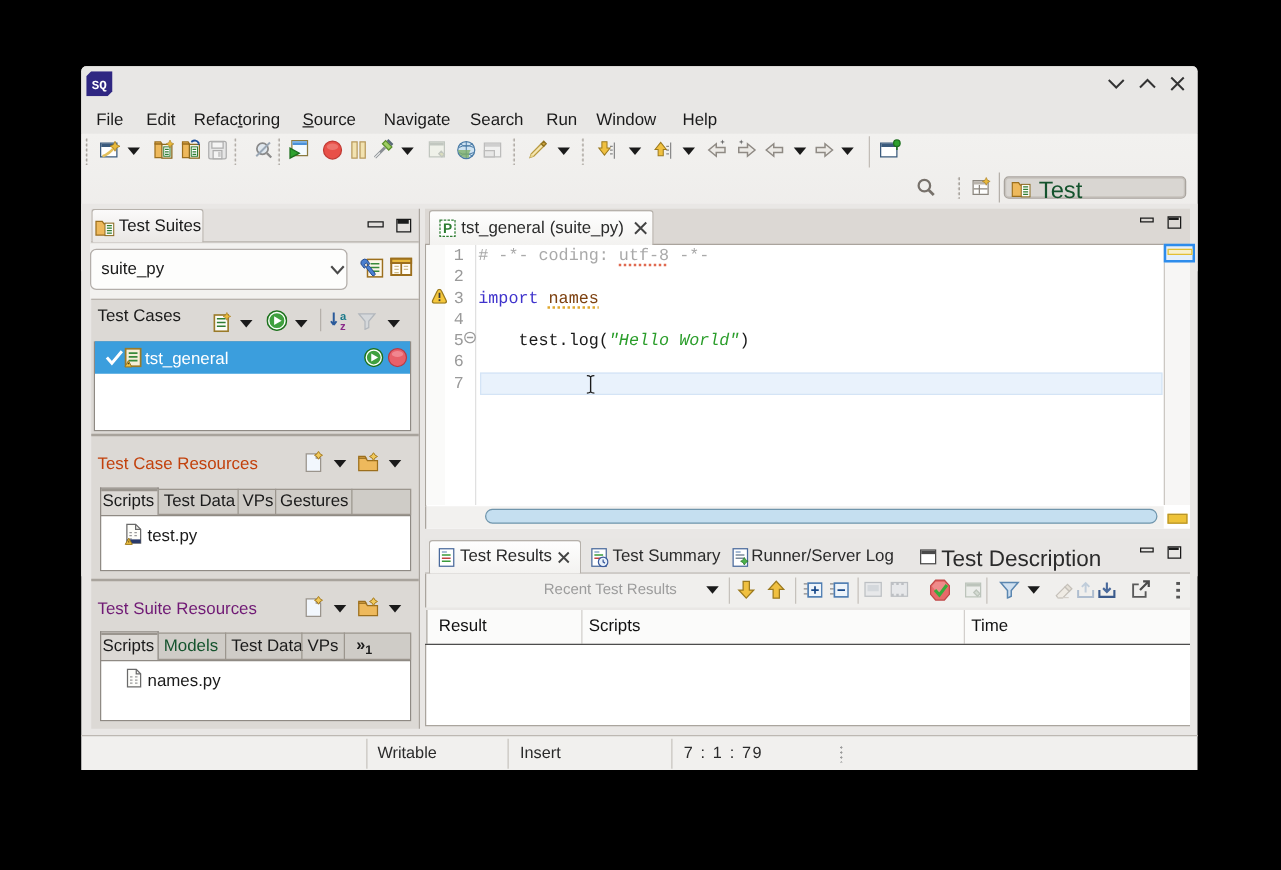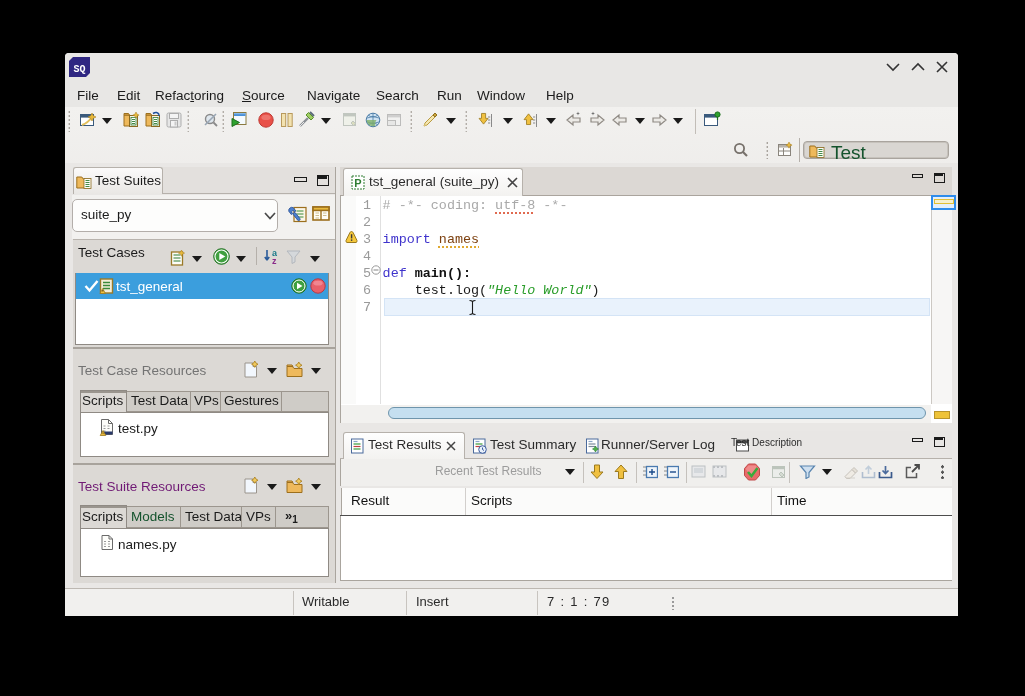--- a/index.html
+++ b/index.html
@@ -297,21 +297,21 @@
         <circle cx="8" cy="8" r="7.2" fill="#3fa03f" stroke="#1d6f1d"></circle>
         <circle cx="8" cy="8" r="6" fill="none" stroke="#fff" stroke-width="1"></circle>
         <path d="M6 4.8 L11.5 8 L6 11.2 Z" fill="#fff"></path>
       </svg>
     <svg class="ico" style="left:237px;top:111px" width="16" height="16">
         <circle cx="8" cy="8" r="7.2" fill="#e8606a" stroke="#b83a44"></circle>
         <ellipse cx="8" cy="5.2" rx="4.6" ry="2.4" fill="#f2909a" opacity="0.8"></ellipse>
       </svg>
     <div class="abs" style="left:0;top:180px;width:262px;height:2px;background:#a8a39c"></div>
 
-    <div class="abs" style="left:5px;top:196px;font-size:13.5px;color:#737373">Test Case Resources</div>
+    <div class="abs" style="left:5px;top:196px;font-size:13.5px;color:#c2410c">Test Case Resources</div>
     <svg class="ico" style="left:170px;top:194px" width="16" height="18">
         <path d="M2 2 h8 l3.5 3.5 V16 H2 z" fill="#f2f7fd" stroke="#9a948c"></path>
         <path d="M10 2 v3.5 h3.5" fill="none" stroke="#9a948c"></path>
         <path d="M11.8 0 q0.75 2.45 3.2 3.2 q-2.45 0.75 -3.2 3.2 q-0.75 -2.45 -3.2 -3.2 q2.45 -0.75 3.2 -3.2 z" fill="#f0c95c" stroke="#a87d1e" stroke-width="0.8"></path>
       </svg>
     <div class="abs" style="left:194px;top:201px;width:0;height:0;border-left:5px solid transparent;border-right:5px solid transparent;border-top:6px solid #1a1a1a"></div>
     <svg class="ico" style="left:213px;top:195px" width="17" height="16">
         <path d="M1 4.5 h5.5 l1.5 2 H16 v8 H1 z" fill="#eeb95c" stroke="#9c6f1d"></path>
         <path d="M1 4.5 v-1.5 h5 l1 1.5z" fill="#eeb95c" stroke="#9c6f1d"></path>
         <path d="M12.8 0 q0.75 2.45 3.2 3.2 q-2.45 0.75 -3.2 3.2 q-0.75 -2.45 -3.2 -3.2 q2.45 -0.75 3.2 -3.2 z" fill="#f0c95c" stroke="#a87d1e" stroke-width="0.8"></path>
@@ -410,21 +410,20 @@
     <svg class="ico" style="left:31px;top:98px" width="10" height="10">
         <circle cx="5" cy="5" r="4.2" fill="#fff" stroke="#9a9a9a"></circle>
         <line x1="2.5" y1="5" x2="7.5" y2="5" stroke="#9a9a9a" stroke-width="1.2"></line>
       </svg>
 
     <div class="abs" id="code" style="left:42.6px;top:30px;font-size:13.4px;line-height:17px;color:#1a1a1a">
         <div style="color:#a9a9a9"># -*- coding: <span class="sq-red">utf-8</span> -*-</div>
         <div>&nbsp;</div>
         <div><span style="color:#3f33cc">import</span> <span class="sq-org" style="color:#7d4110">names</span></div>
         <div>&nbsp;</div>
-        <div><span style="color:#3f33cc">def</span> <b>main():</b></div>
         <div>    test.log(<span style="color:#2a9d2a;font-style:italic">"Hello World"</span>)</div>
       </div>
 
     <svg class="ico" style="left:128px;top:132px" width="9" height="17">
         <path d="M1.5 1.5 Q3.5 1.5 4.5 2.5 Q5.5 1.5 7.5 1.5 M1.5 15.5 Q3.5 15.5 4.5 14.5 Q5.5 15.5 7.5 15.5 M4.5 2.5 V14.5" stroke="#1a1a1a" stroke-width="1.1" fill="none"></path>
       </svg>
 
     <div class="abs" style="left:591px;top:29px;width:21px;height:208px;background:#f7f6f5;border-left:1px solid #ccc8c3"></div>
     <div class="abs" style="left:591px;top:28px;width:25px;height:15px;background:#e4effb;border:2px solid #2e8ceb"></div>
     <div class="abs" style="left:593.5px;top:32px;width:20px;height:4.5px;background:#f7f0cc;border:1px solid #e2bf34"></div>
@@ -462,21 +461,21 @@
         <path d="M3.5 3.5 h4" stroke="#8aa6c8" stroke-width="1.2"></path>
         <path d="M3.5 6 h7" stroke="#7a8a9a" stroke-width="1.2"></path>
         <path d="M3.5 8.5 h7" stroke="#7a8a9a" stroke-width="1.2"></path>
         <path d="M10.5 8 q0.7 2.3 3 3 q-2.3 0.7 -3 3 q-0.7 -2.3 -3 -3 q2.3 -0.7 3 -3 z" fill="#4ab04a" stroke="#2a7a2a" stroke-width="0.6"></path>
       </svg>
     <div class="abs" style="left:261px;top:6px;font-size:13.5px;color:#2b2b2b">Runner/Server Log</div>
     <svg class="ico" style="left:395px;top:7px" width="15" height="15">
         <rect x="1.5" y="2" width="12" height="11" fill="#fff" stroke="#4a4a4a"></rect>
         <rect x="2" y="2.5" width="11" height="2.8" fill="#4a4a4a"></rect>
       </svg>
-    <div class="abs" style="left:391px;top:6px;font-size:10px;color:#2b2b2b">Test Description</div>
+    <div class="abs" style="left:413px;top:6px;font-size:18px;color:#2b2b2b">Test Description</div>
     <div class="abs" style="left:572px;top:7px;width:11px;height:4px;border:1.5px solid #1a1a1a"></div>
     <div class="abs" style="left:594px;top:6px;width:11px;height:10px;border:1.5px solid #1a1a1a">
         <div style="position:absolute;left:0;top:0;width:8px;height:2px;background:#1a1a1a"></div>
       </div>
 
     <div class="abs" style="left:0;top:28px;width:612px;height:27px;background:#f0efed;border-left:1px solid #aaa59e"></div>
     <div class="abs" style="left:95px;top:33px;font-size:12px;color:#9c9c9c">Recent Test Results</div>
     <div class="abs" style="left:225px;top:38px;width:0;height:0;border-left:5px solid transparent;border-right:5px solid transparent;border-top:6px solid #1a1a1a"></div>
     <div class="abs" style="left:243px;top:31px;width:1px;height:21px;background:#c5c1bc"></div>
     <svg class="ico" style="left:249px;top:32px" width="16" height="17">

